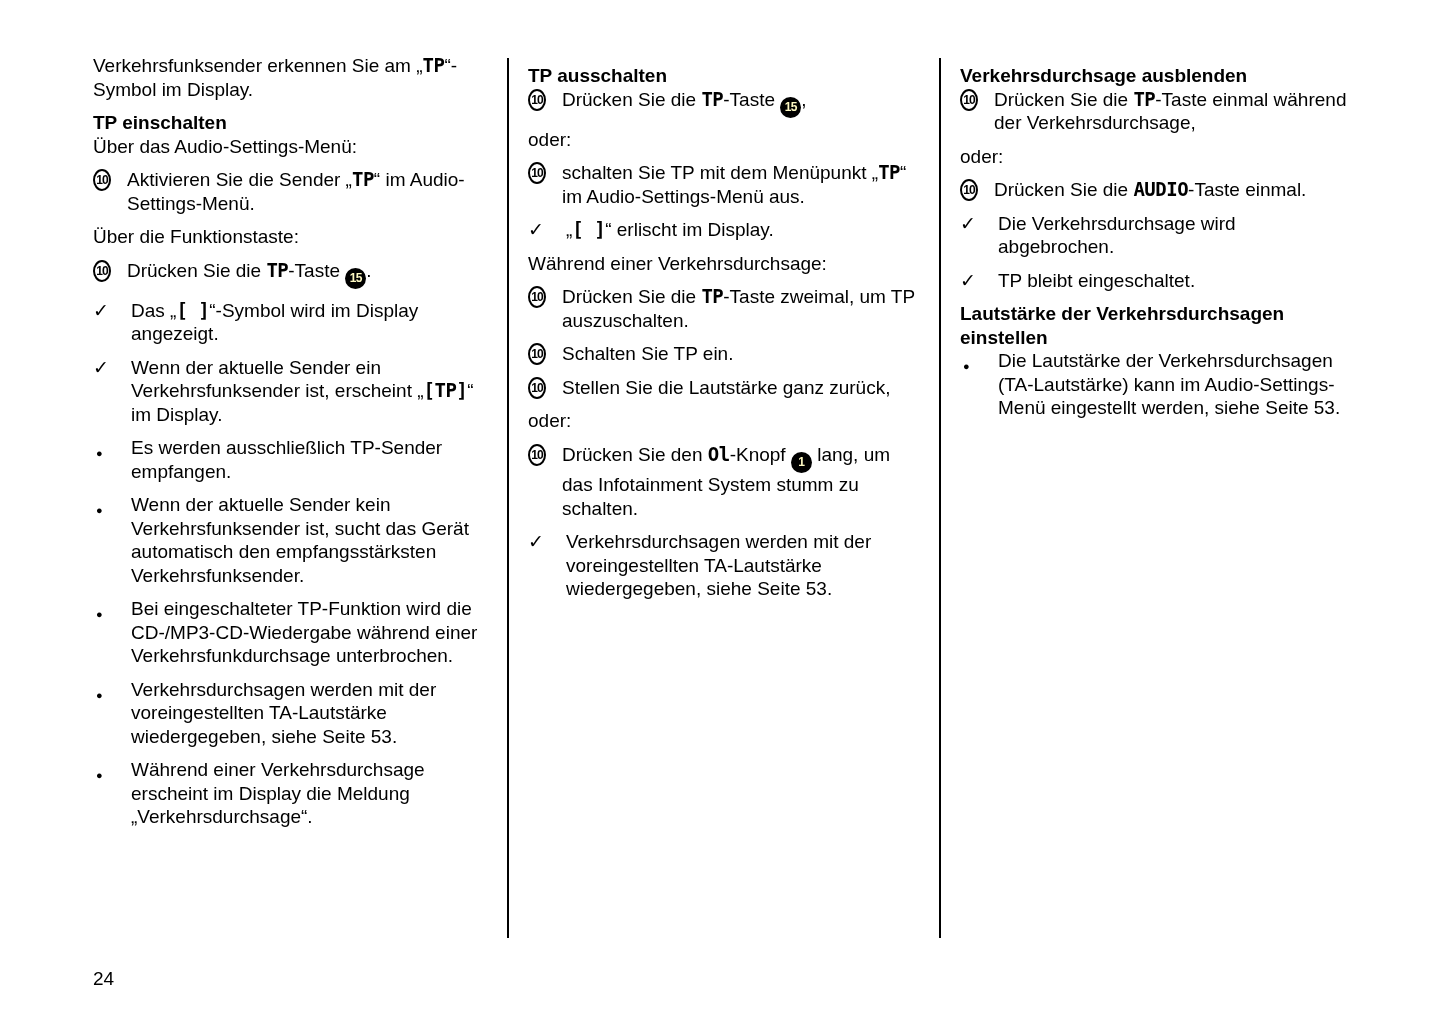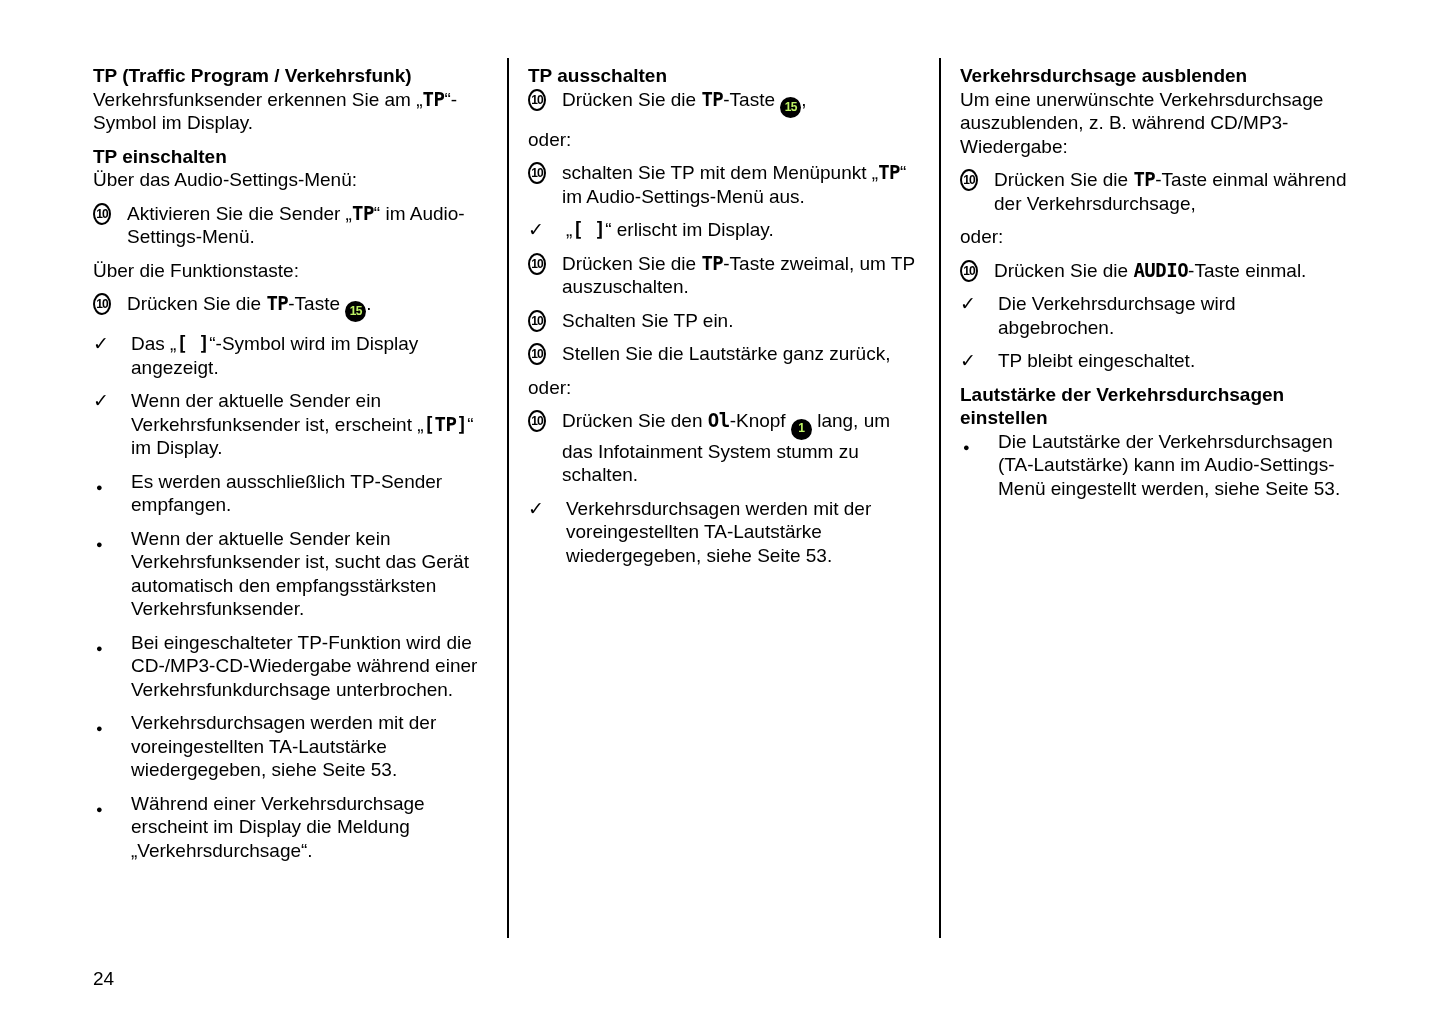--- a/index.html
+++ b/index.html
@@ -30,33 +30,32 @@
     font-size:12px; font-weight:bold; letter-spacing:-1px; line-height:1;
   }
   .check { width:38px; flex:none; font-weight:bold; font-size:19px; }
   .bullet { width:38px; flex:none; font-size:11px; padding-top:6px; padding-left:3px; }
   .itext { flex:1; }
 
   .t { }
   .disp { font-family:"DejaVu Sans Mono",monospace; font-weight:bold; letter-spacing:-0.5px; }
   .badge {
     display:inline-flex; width:21px; height:21px; border-radius:50%;
-    background:#000; color:#bef264; align-items:center; justify-content:center;
+    background:#000; color:#fef9c3; align-items:center; justify-content:center;
     font-family:"Liberation Sans",sans-serif; font-size:12px; font-weight:bold;
     letter-spacing:-0.5px; vertical-align:-5px;
   }
   .pagenum { position:absolute; left:93px; top:968px; font-size:19px; }
 </style>
 </head>
 <body>
 
 <div>
 
   <div class="col col1">
-    <h3 class="blk heading"><span class="t">TP (Traffic Program / Verkehrsfunk)</span></h3>
     <p class="blk para"><span class="t">Verkehrsfunksender erkennen Sie am „</span><span class="disp">TP</span><span class="t">“-Symbol im Display.</span></p>
     <h3 class="blk heading"><span class="t">TP einschalten</span></h3>
     <p class="blk para"><span class="t">Über das Audio-Settings-Menü:</span></p>
     <div class="blk item">
       <span class="marker circ">10</span>
       <span class="itext"><span class="t">Aktivieren Sie die Sender „</span><span class="disp">TP</span><span class="t">“ im Audio-Settings-Menü.</span></span>
     </div>
     <p class="blk para"><span class="t">Über die Funktionstaste:</span></p>
     <div class="blk item">
       <span class="marker circ">10</span>
@@ -102,20 +101,21 @@
     </div>
     <p class="blk para"><span class="t">oder:</span></p>
     <div class="blk item">
       <span class="marker circ">10</span>
       <span class="itext"><span class="t">schalten Sie TP mit dem Menüpunkt „</span><span class="disp">TP</span><span class="t">“ im Audio-Settings-Menü aus.</span></span>
     </div>
     <div class="blk item">
       <span class="marker check">✓</span>
       <span class="itext"><span class="t">„</span><span class="disp">[ ]</span><span class="t">“ erlischt im Display.</span></span>
     </div>
+    <p class="blk para"><span class="t">Während einer Verkehrsdurchsage:</span></p>
     <div class="blk item">
       <span class="marker circ">10</span>
       <span class="itext"><span class="t">Drücken Sie die </span><span class="disp">TP</span><span class="t">-Taste zweimal, um TP auszuschalten.</span></span>
     </div>
     <div class="blk item">
       <span class="marker circ">10</span>
       <span class="itext"><span class="t">Schalten Sie TP ein.</span></span>
     </div>
     <div class="blk item">
       <span class="marker circ">10</span>
@@ -129,21 +129,20 @@
     <div class="blk item">
       <span class="marker check">✓</span>
       <span class="itext"><span class="t">Verkehrsdurchsagen werden mit der voreingestellten TA-Lautstärke wiedergegeben, siehe Seite 53.</span></span>
     </div>
   </div>
 
   <div class="vdivider d2"></div>
 
   <div class="col col3">
     <h3 class="blk heading"><span class="t">Verkehrsdurchsage ausblenden</span></h3>
-    <p class="blk para"><span class="t">Um eine unerwünschte Verkehrsdurchsage auszublenden, z. B. während CD/MP3-Wiedergabe:</span></p>
     <div class="blk item">
       <span class="marker circ">10</span>
       <span class="itext"><span class="t">Drücken Sie die </span><span class="disp">TP</span><span class="t">-Taste einmal während der Verkehrsdurchsage,</span></span>
     </div>
     <p class="blk para"><span class="t">oder:</span></p>
     <div class="blk item">
       <span class="marker circ">10</span>
       <span class="itext"><span class="t">Drücken Sie die </span><span class="disp">AUDIO</span><span class="t">-Taste einmal.</span></span>
     </div>
     <div class="blk item">

